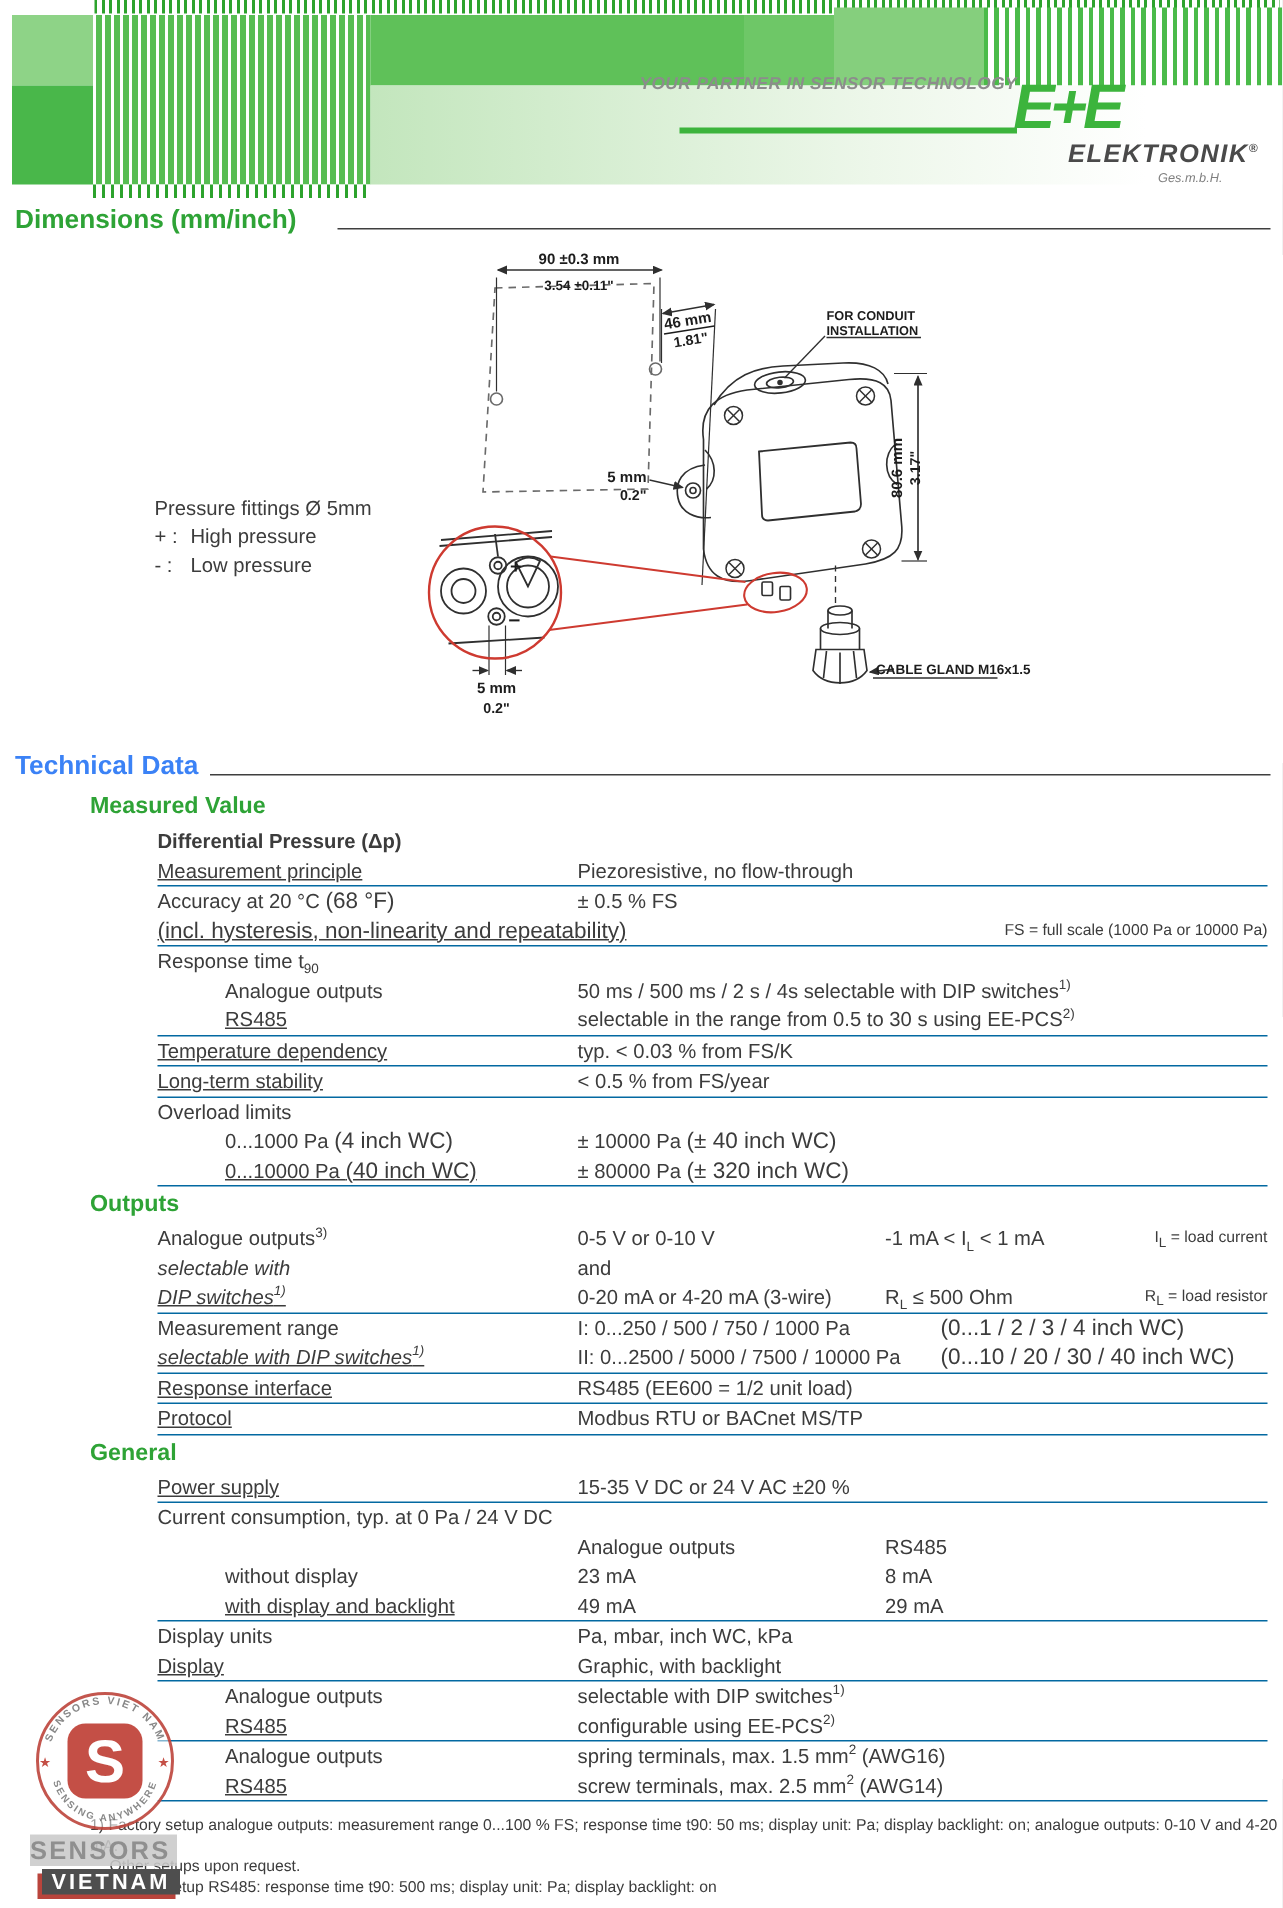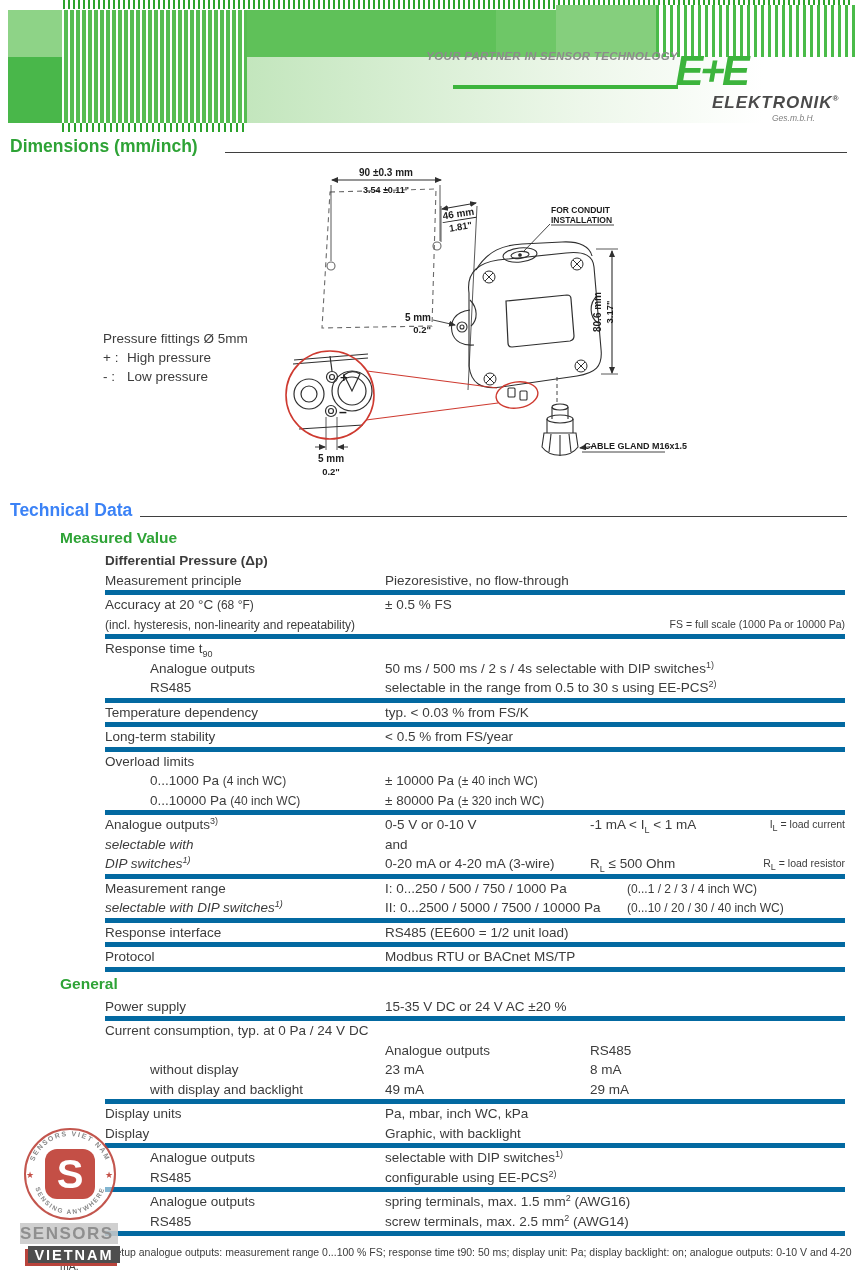--- a/index.html
+++ b/index.html
@@ -40,28 +40,28 @@
   .press-note{position:absolute;left:103px;top:329px;font-size:13.5px;line-height:19px;}
   .press-note .sym{display:inline-block;width:24px;}
   
   .tech{position:absolute;left:0;top:500px;width:855px;}
   .tech .title-wrap{position:relative;display:flex;align-items:flex-end;margin:0 8px 8px 10px;}
   .tech .title-wrap .t{color:#3b82f6;font-weight:bold;font-size:17.5px;white-space:nowrap;}
   .tech .title-wrap .ln{flex:1;border-bottom:1.4px solid #3f3f3f;margin:0 0 4px 8px;}
   .subhead{margin:3px 0 3px 60px;color:#2ea336;font-weight:bold;font-size:15.5px;height:19px;}
   .rows{margin-left:105px;width:740px;font-size:13.5px;}
   .trow{position:relative;height:19.5px;line-height:19.5px;white-space:nowrap;}
-  .trow.rule{border-bottom:5px solid #0369a1;}
+  .trow.rule{border-bottom:1px solid #0369a1;text-decoration:underline;}
   .lbl.ind{padding-left:45px;}
   .b{font-weight:bold;margin-top:16px;} .i{font-style:italic;}
   .val{position:absolute;left:280px;top:0;}
   .val2{position:absolute;left:485px;top:0;}
   .val2.far{left:522px;}
   .rnote{position:absolute;right:0;top:0;font-size:10.5px;padding-left:40px;}
-  .sm{font-size:12px;}
+  .sm{font-size:15px;}
   sup,sub{font-size:9px;line-height:0;}
   
   .fnotes{margin:10px 0 0 60px;font-size:10.5px;line-height:13.5px;color:#3c3c3c;position:relative;z-index:1;}
   .fnotes .fn.ind{padding-left:13px;}
   
   .stamp{position:absolute;left:22px;top:1126px;z-index:2;opacity:.92;}
   .wm-sensors{position:absolute;left:20px;top:1223px;width:98px;height:21px;z-index:2;
       background:rgba(201,201,201,.88);color:#8f8f8f;font-weight:bold;font-size:17px;
       letter-spacing:1.5px;line-height:21px;}
   .wm-vietnam{position:absolute;left:28px;top:1246px;width:92px;height:17px;z-index:2;
@@ -247,20 +247,21 @@
           <div class="trow rule"><span class="lbl"><span class="sm">(incl. hysteresis, non-linearity and repeatability)</span></span><span class="rnote">FS = full scale (1000 Pa or 10000 Pa)</span></div>
           <div class="trow"><span class="lbl">Response time t<sub>90</sub></span></div>
           <div class="trow"><span class="lbl ind">Analogue outputs</span><span class="val">50 ms / 500 ms / 2 s / 4s selectable with DIP switches<sup>1)</sup></span></div>
           <div class="trow rule"><span class="lbl ind">RS485</span><span class="val">selectable in the range from 0.5 to 30 s using EE-PCS<sup>2)</sup></span></div>
           <div class="trow rule"><span class="lbl">Temperature dependency</span><span class="val">typ. &lt; 0.03 % from FS/K</span></div>
           <div class="trow rule"><span class="lbl">Long-term stability</span><span class="val">&lt; 0.5 % from FS/year</span></div>
           <div class="trow"><span class="lbl">Overload limits</span></div>
           <div class="trow"><span class="lbl ind">0...1000 Pa <span class="sm">(4 inch WC)</span></span><span class="val">± 10000 Pa <span class="sm">(± 40 inch WC)</span></span></div>
           <div class="trow rule"><span class="lbl ind">0...10000 Pa <span class="sm">(40 inch WC)</span></span><span class="val">± 80000 Pa <span class="sm">(± 320 inch WC)</span></span></div>
         </div>
+        <div class="subhead">Outputs</div>
         <div class="rows">
           <div class="trow"><span class="lbl">Analogue outputs<sup>3)</sup></span><span class="val">0-5 V or 0-10 V</span><span class="val2">-1 mA &lt; I<sub>L</sub> &lt; 1 mA</span><span class="rnote">I<sub>L</sub> = load current</span></div>
           <div class="trow"><span class="lbl i">selectable with</span><span class="val">and</span></div>
           <div class="trow rule"><span class="lbl i">DIP switches<sup>1)</sup></span><span class="val">0-20 mA or 4-20 mA (3-wire)</span><span class="val2">R<sub>L</sub> ≤ 500 Ohm</span><span class="rnote">R<sub>L</sub> = load resistor</span></div>
           <div class="trow"><span class="lbl">Measurement range</span><span class="val">I:  0...250 / 500 / 750 / 1000 Pa</span><span class="val2 far"><span class="sm">(0...1 / 2 / 3 / 4 inch WC)</span></span></div>
           <div class="trow rule"><span class="lbl i">selectable with DIP switches<sup>1)</sup></span><span class="val">II: 0...2500 / 5000 / 7500 / 10000 Pa</span><span class="val2 far"><span class="sm">(0...10 / 20 / 30 / 40 inch WC)</span></span></div>
           <div class="trow rule"><span class="lbl">Response interface</span><span class="val">RS485 (EE600 = 1/2 unit load)</span></div>
           <div class="trow rule"><span class="lbl">Protocol</span><span class="val">Modbus RTU or BACnet MS/TP</span></div>
         </div>
         <div class="subhead">General</div>

